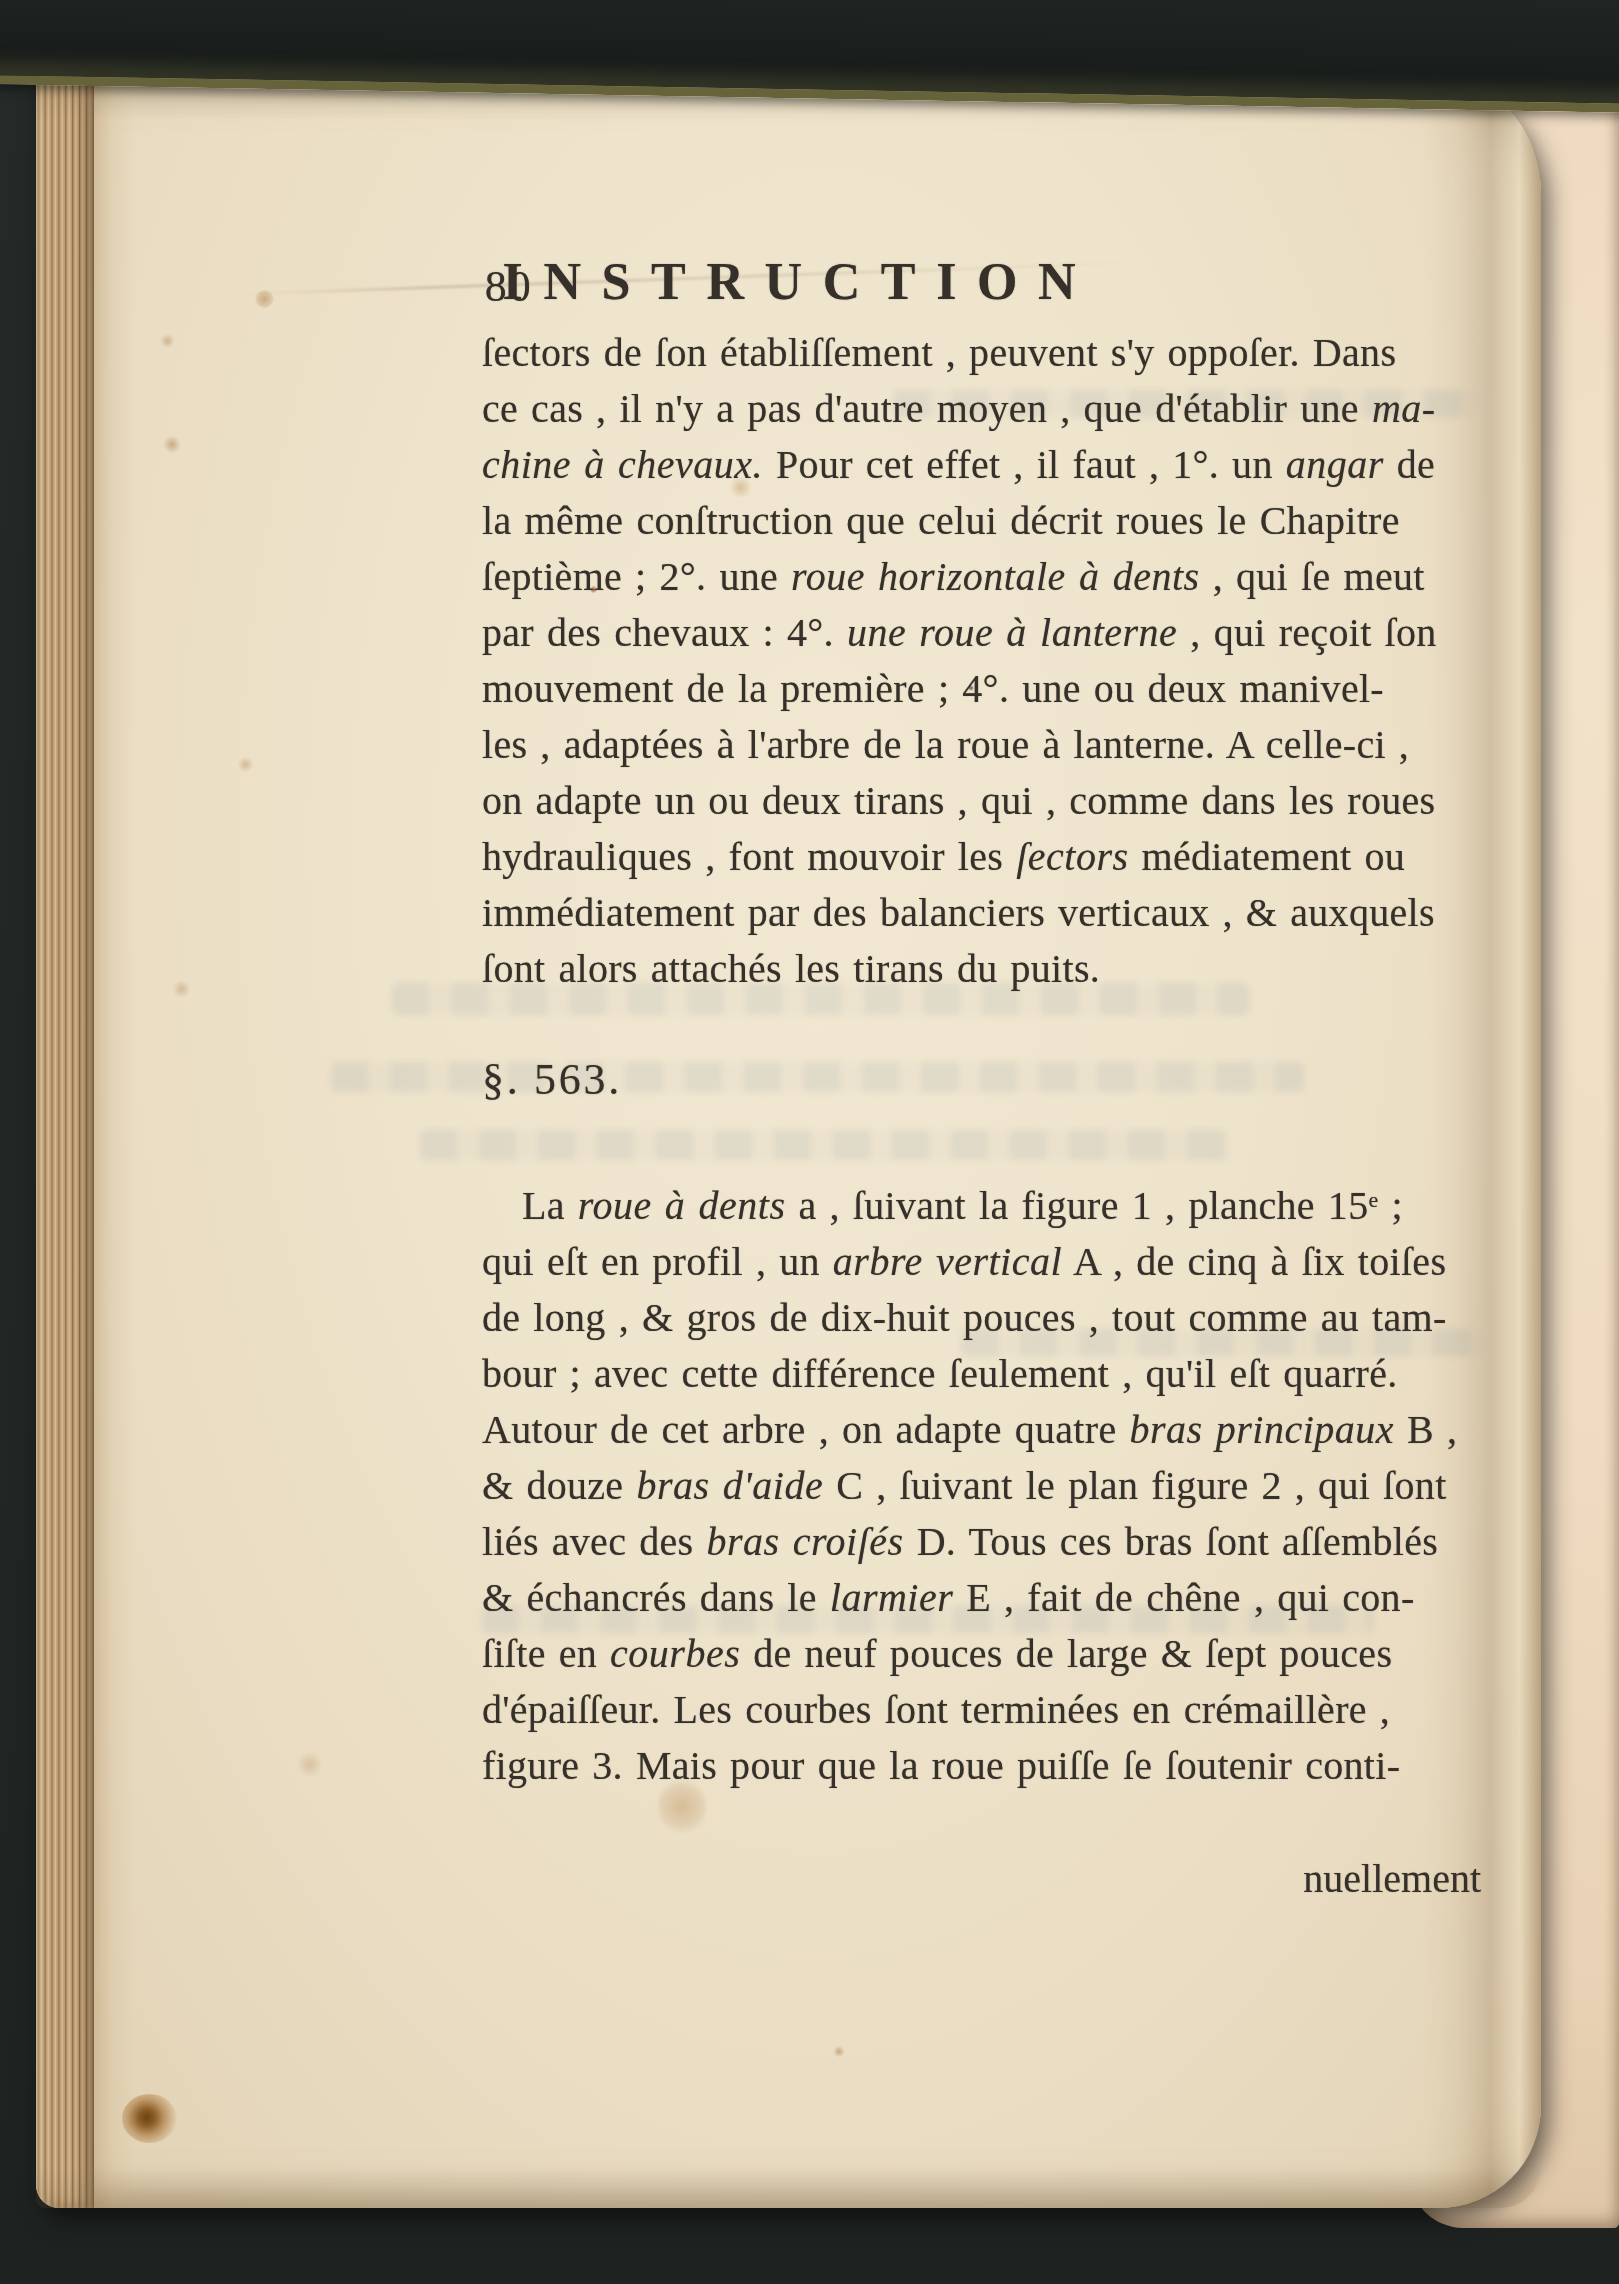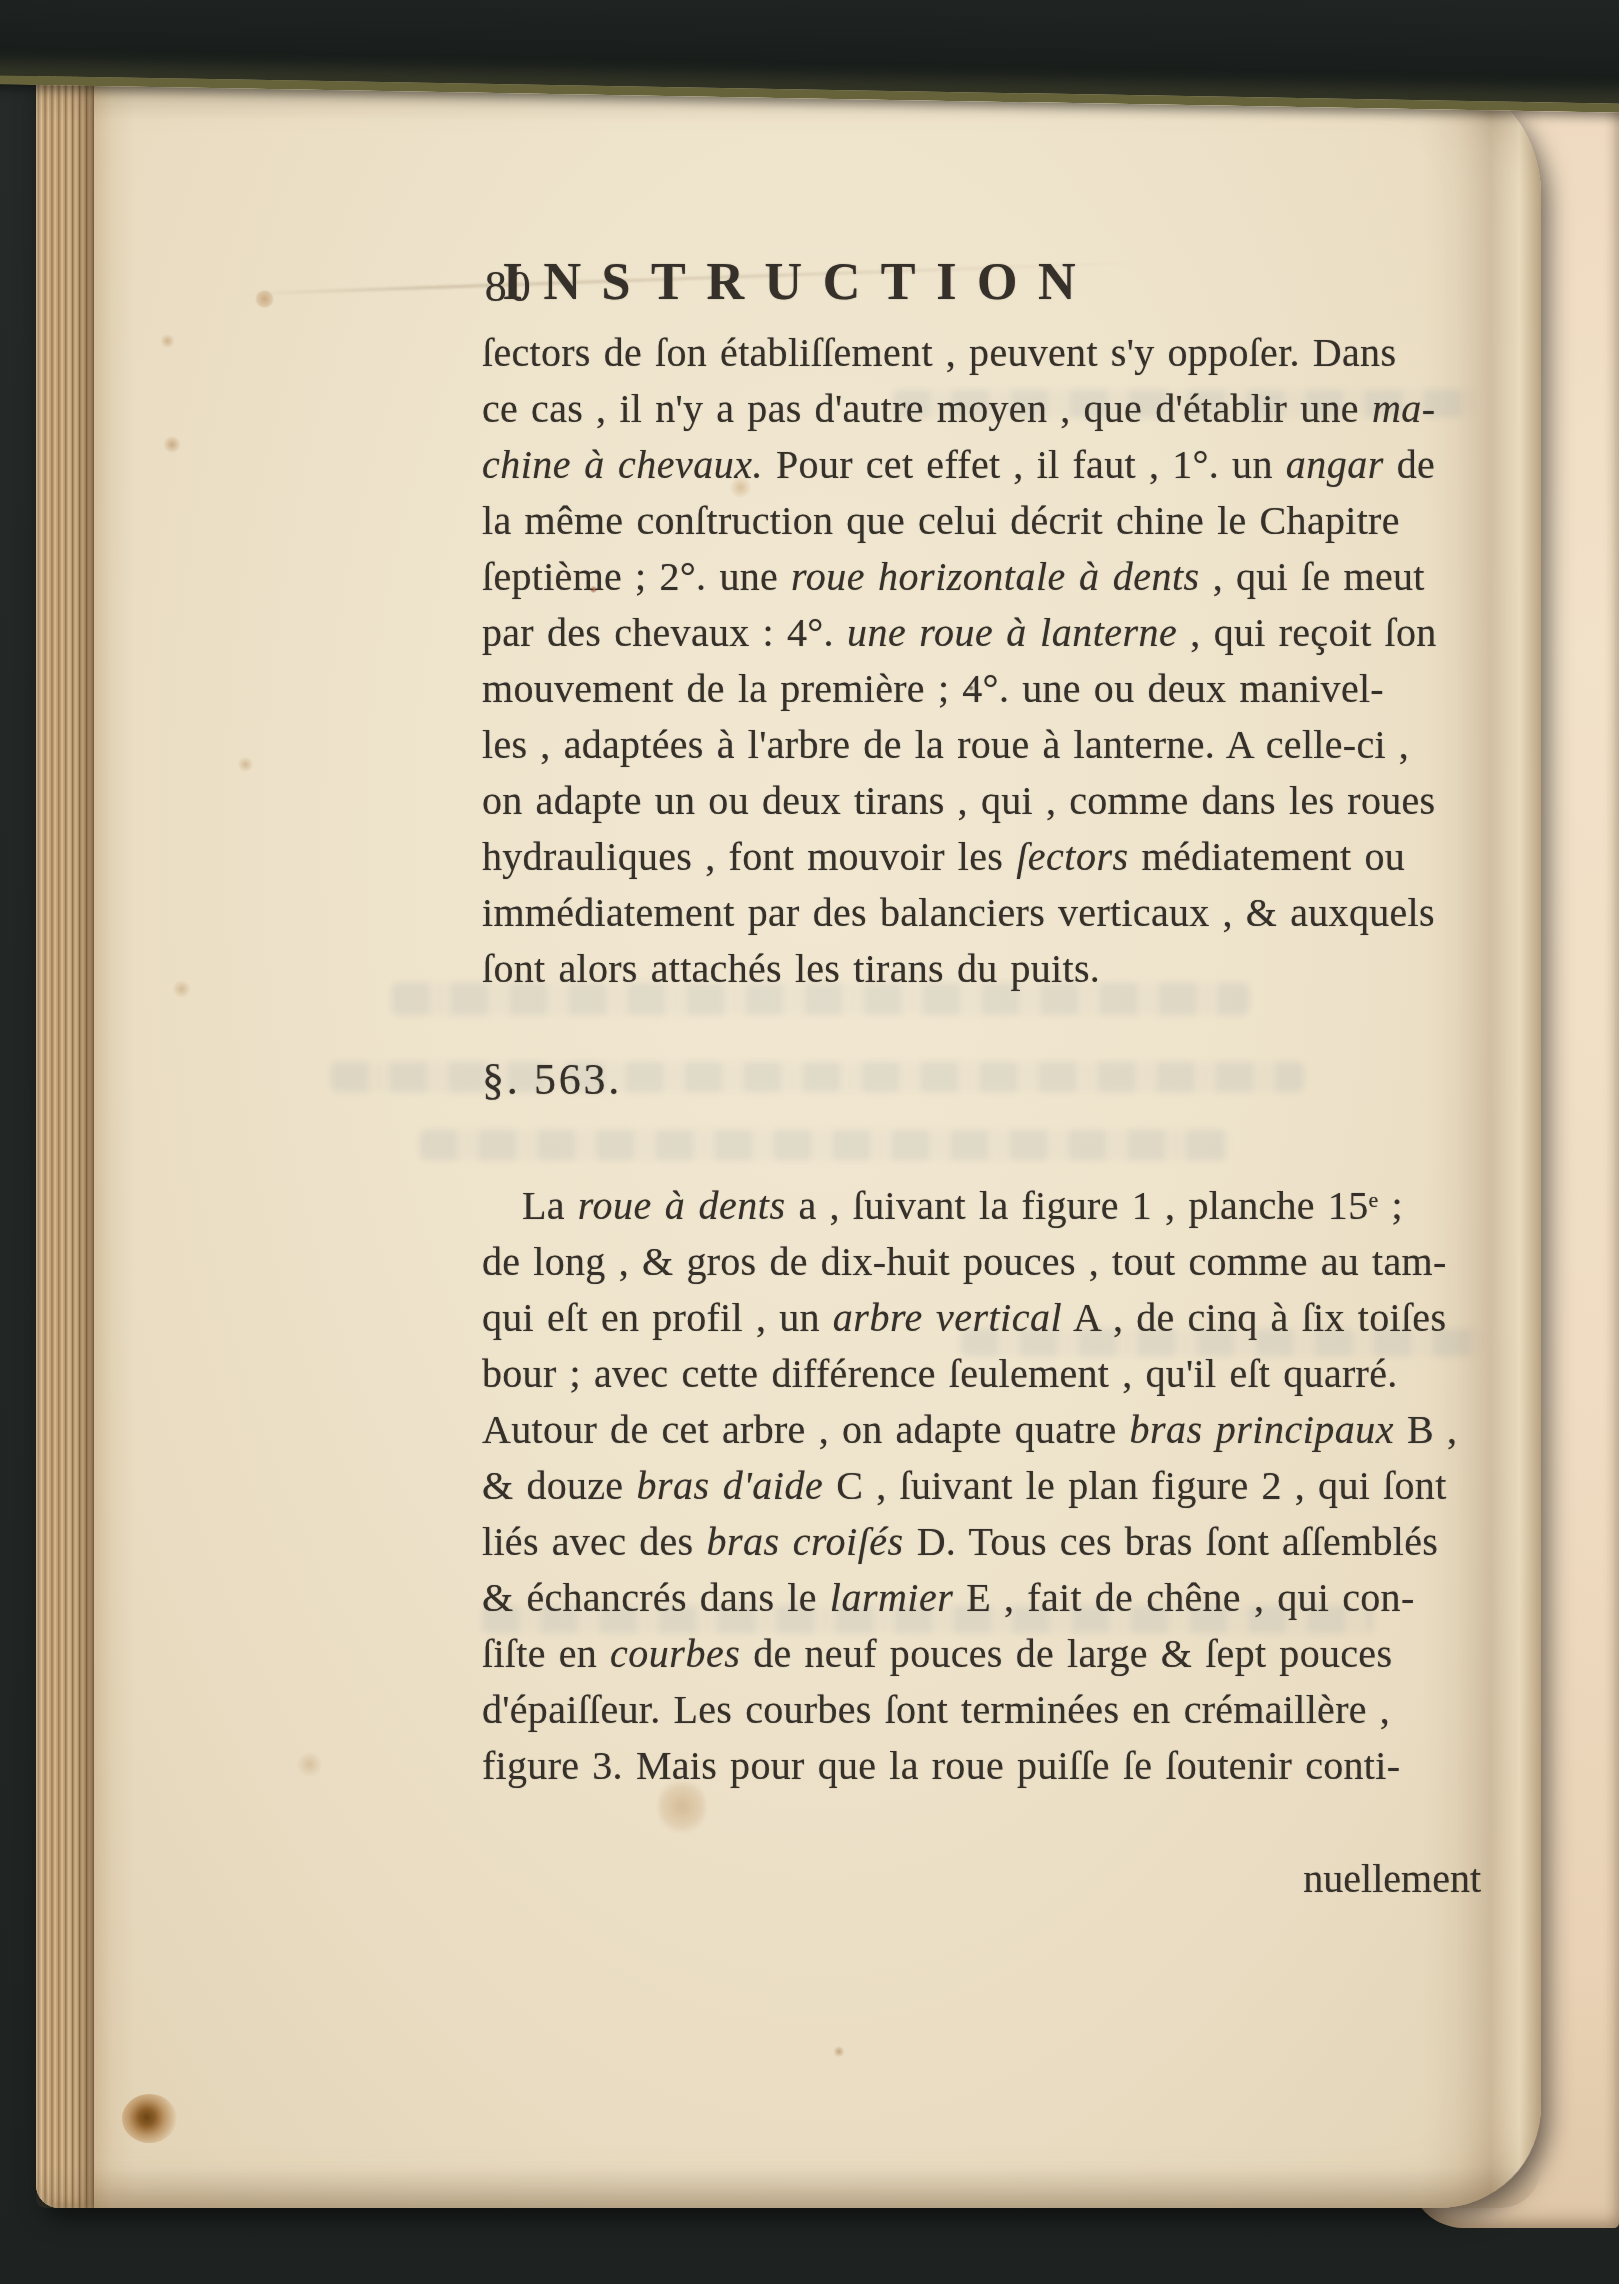--- a/index.html
+++ b/index.html
@@ -137,37 +137,37 @@
   <div class="text-block">
     <div class="header-row">
       <span class="page-num">80</span>
       <div class="header-title">INSTRUCTION</div>
     </div>
 
     <div class="para para-1">
         <div class="tline"><span>ſectors de ſon établiſſement , peuvent s'y oppoſer. Dans</span></div>
         <div class="tline"><span>ce cas , il n'y a pas d'autre moyen , que d'établir une </span><i>ma-</i></div>
         <div class="tline"><i>chine à chevaux.</i><span> Pour cet effet , il faut , 1°. un </span><i>angar</i><span> de</span></div>
-        <div class="tline"><span>la même conſtruction que celui décrit chine le Chapitre</span></div>
+        <div class="tline"><span>la même conſtruction que celui décrit roues le Chapitre</span></div>
         <div class="tline"><span>ſeptième ; 2°. une </span><i>roue horizontale à dents</i><span> , qui ſe meut</span></div>
         <div class="tline"><span>par des chevaux : 4°. </span><i>une roue à lanterne</i><span> , qui reçoit ſon</span></div>
         <div class="tline"><span>mouvement de la première ; 4°. une ou deux manivel-</span></div>
         <div class="tline"><span>les , adaptées à l'arbre de la roue à lanterne. A celle-ci ,</span></div>
         <div class="tline"><span>on adapte un ou deux tirans , qui , comme dans les roues</span></div>
         <div class="tline"><span>hydrauliques , font mouvoir les </span><i>ſectors</i><span> médiatement ou</span></div>
         <div class="tline"><span>immédiatement par des balanciers verticaux , &amp; auxquels</span></div>
         <div class="tline"><span>ſont alors attachés les tirans du puits.</span></div>
       </div>
 
     <div class="section-heading">§. 563.</div>
 
     <div class="para para-2">
         <div class="tline indent"><span>La </span><i>roue à dents</i><span> a , ſuivant la figure 1 , planche 15</span><sup>e</sup><span> ;</span></div>
+        <div class="tline"><span>qui eſt en profil , un </span><i>arbre vertical</i><span> A , de cinq à ſix toiſes</span></div>
         <div class="tline"><span>de long , &amp; gros de dix-huit pouces , tout comme au tam-</span></div>
-        <div class="tline"><span>qui eſt en profil , un </span><i>arbre vertical</i><span> A , de cinq à ſix toiſes</span></div>
         <div class="tline"><span>bour ; avec cette différence ſeulement , qu'il eſt quarré.</span></div>
         <div class="tline"><span>Autour de cet arbre , on adapte quatre </span><i>bras principaux</i><span> B ,</span></div>
         <div class="tline"><span>&amp; douze </span><i>bras d'aide</i><span> C , ſuivant le plan figure 2 , qui ſont</span></div>
         <div class="tline"><span>liés avec des </span><i>bras croiſés</i><span> D. Tous ces bras ſont aſſemblés</span></div>
         <div class="tline"><span>&amp; échancrés dans le </span><i>larmier</i><span> E , fait de chêne , qui con-</span></div>
         <div class="tline"><span>ſiſte en </span><i>courbes</i><span> de neuf pouces de large &amp; ſept pouces</span></div>
         <div class="tline"><span>d'épaiſſeur. Les courbes ſont terminées en crémaillère ,</span></div>
         <div class="tline"><span>figure 3. Mais pour que la roue puiſſe ſe ſoutenir conti-</span></div>
       </div>
 

